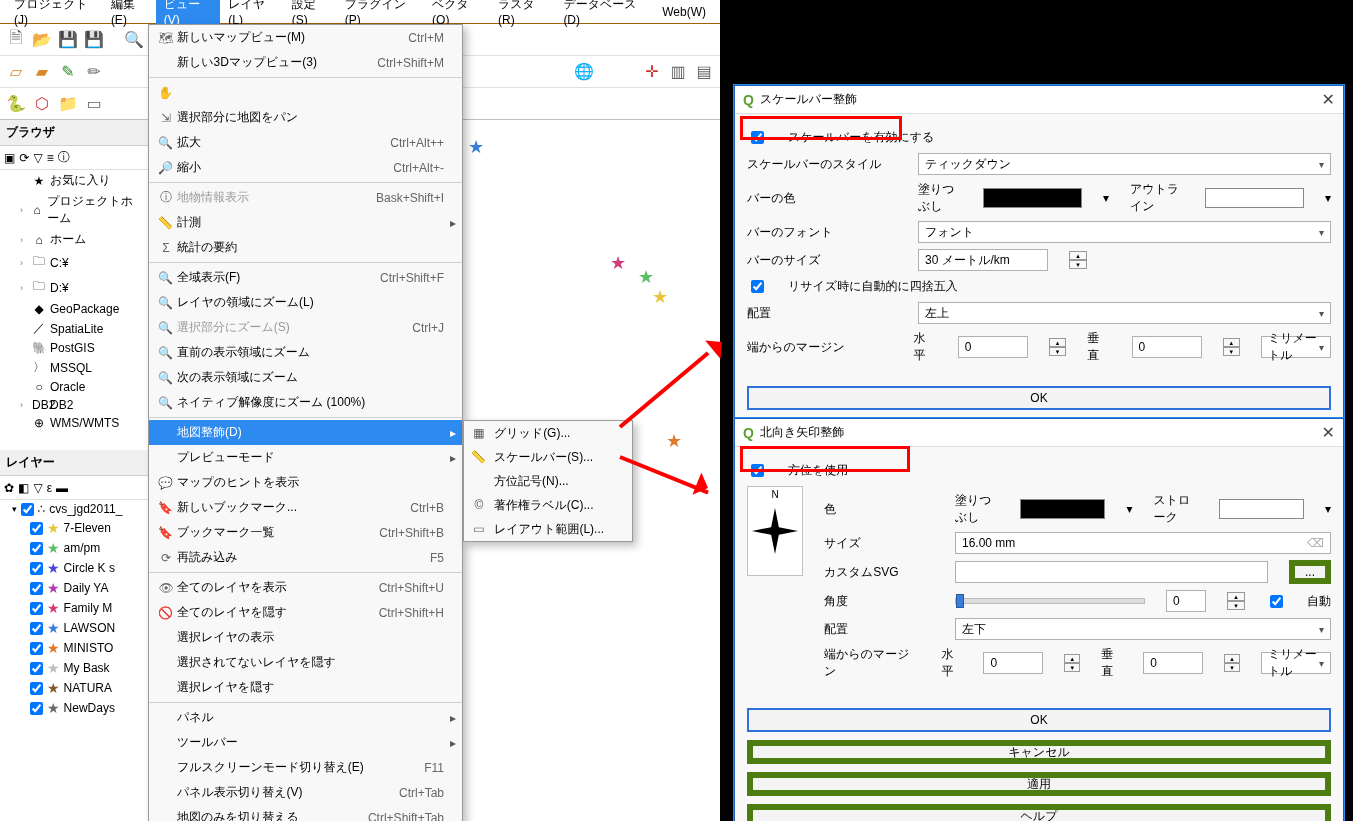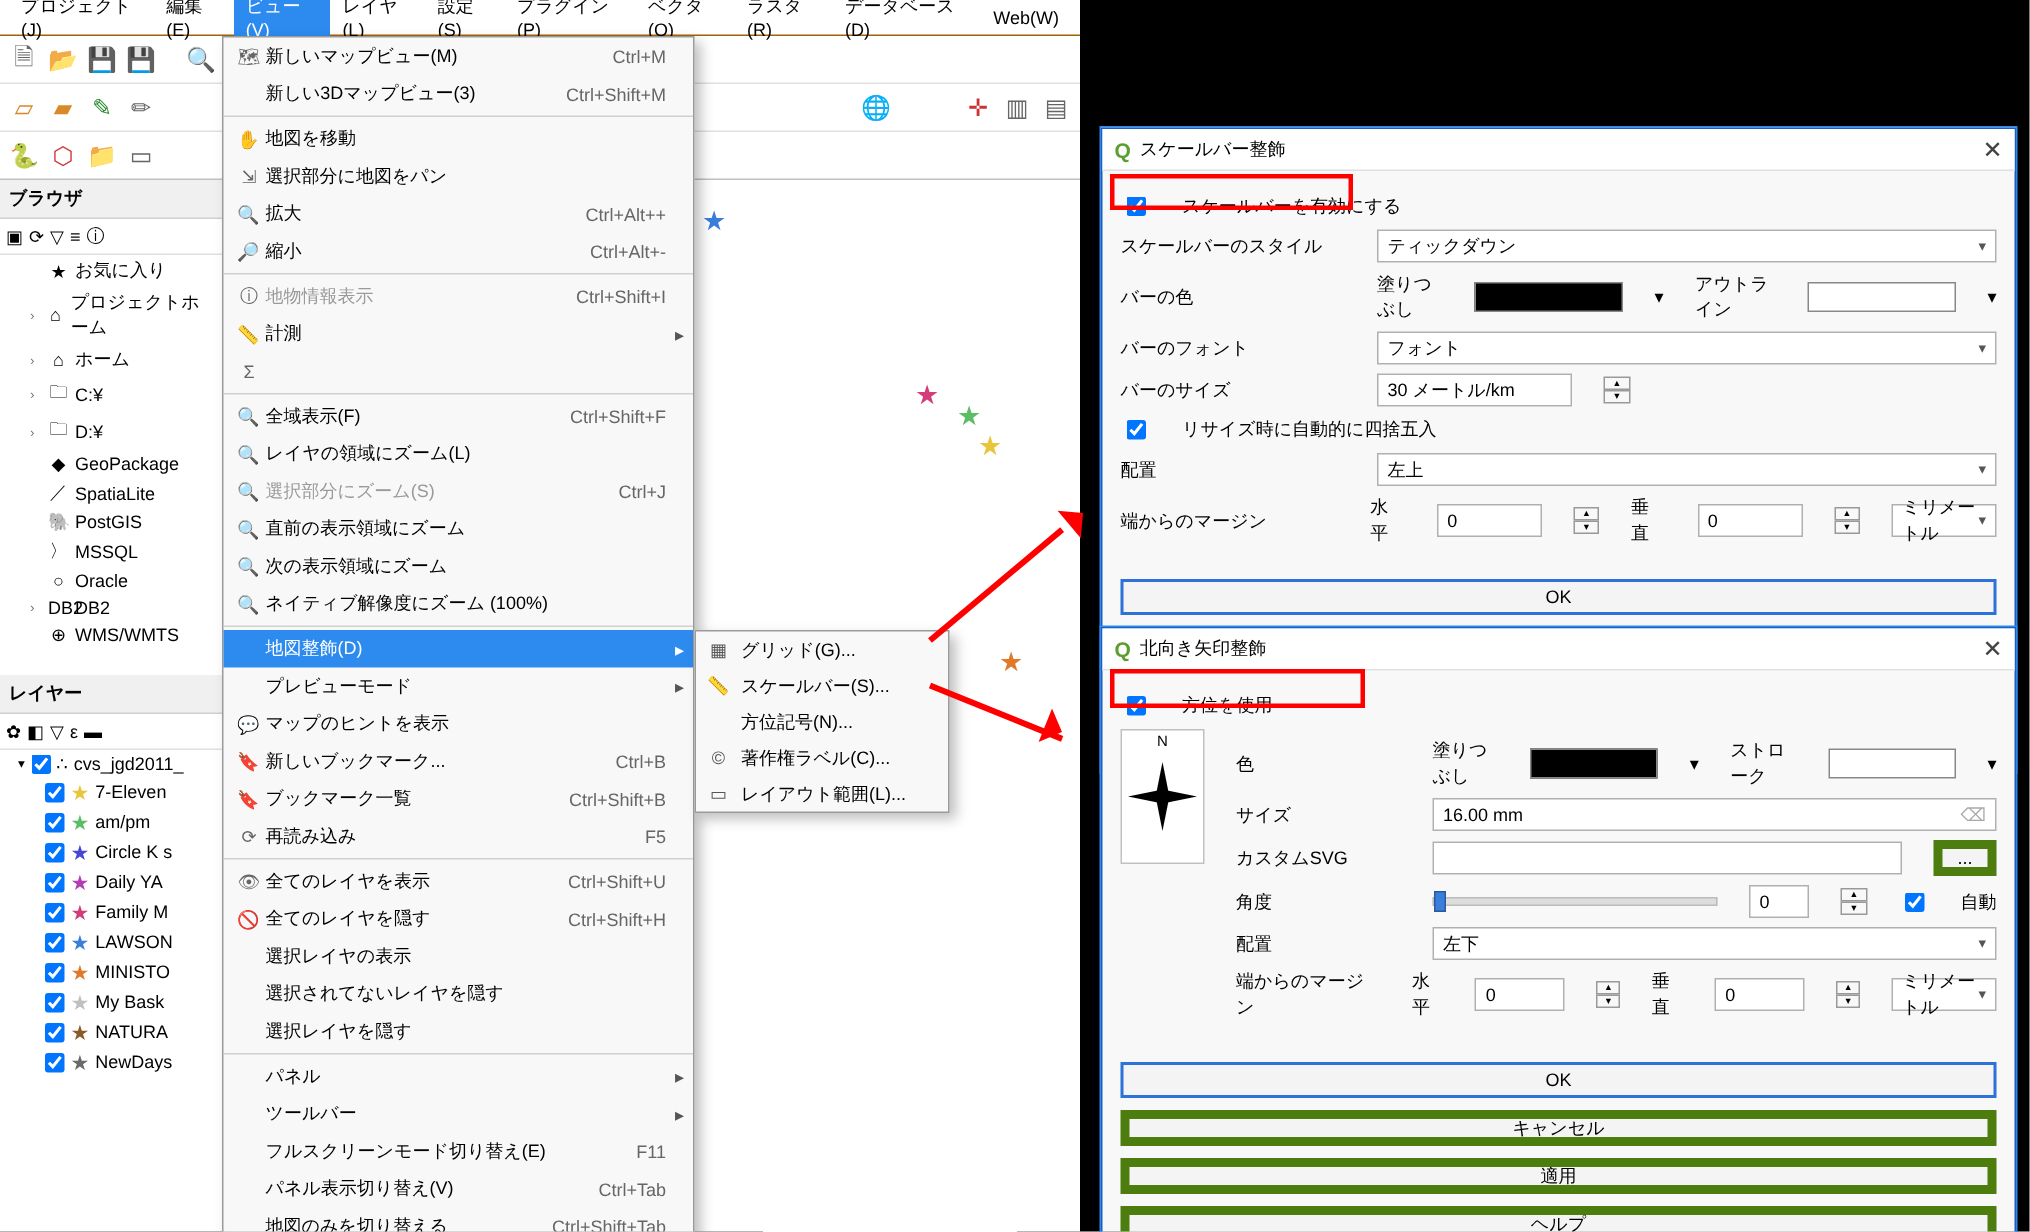--- a/index.html
+++ b/index.html
@@ -360,21 +360,20 @@
     </div>
     <div class="row">
       <span class="mi"></span>
       <span class="lbl">新しい3Dマップビュー(3)</span>
       <span class="sc">Ctrl+Shift+M</span>
       <span class="arr"></span>
     </div>
     <div class="row sep"></div>
     <div class="row">
       <span class="mi">✋</span>
-      <span class="lbl">地図を移動</span>
       <span class="sc"></span>
       <span class="arr"></span>
     </div>
     <div class="row">
       <span class="mi">⇲</span>
       <span class="lbl">選択部分に地図をパン</span>
       <span class="sc"></span>
       <span class="arr"></span>
     </div>
     <div class="row">
@@ -386,31 +385,32 @@
     <div class="row">
       <span class="mi">🔎</span>
       <span class="lbl">縮小</span>
       <span class="sc">Ctrl+Alt+-</span>
       <span class="arr"></span>
     </div>
     <div class="row sep"></div>
     <div class="row dim">
       <span class="mi">ⓘ</span>
       <span class="lbl">地物情報表示</span>
-      <span class="sc">Ctrl+Shift+I</span>
+      <span class="sc">Bask+Shift+I</span>
       <span class="arr"></span>
     </div>
     <div class="row">
       <span class="mi">📏</span>
       <span class="lbl">計測</span>
       <span class="sc"></span>
       <span class="arr">▸</span>
     </div>
     <div class="row">
       <span class="mi">Σ</span>
+      <span class="lbl">統計の要約</span>
       <span class="sc"></span>
       <span class="arr"></span>
     </div>
     <div class="row sep"></div>
     <div class="row">
       <span class="mi">🔍</span>
       <span class="lbl">全域表示(F)</span>
       <span class="sc">Ctrl+Shift+F</span>
       <span class="arr"></span>
     </div>

